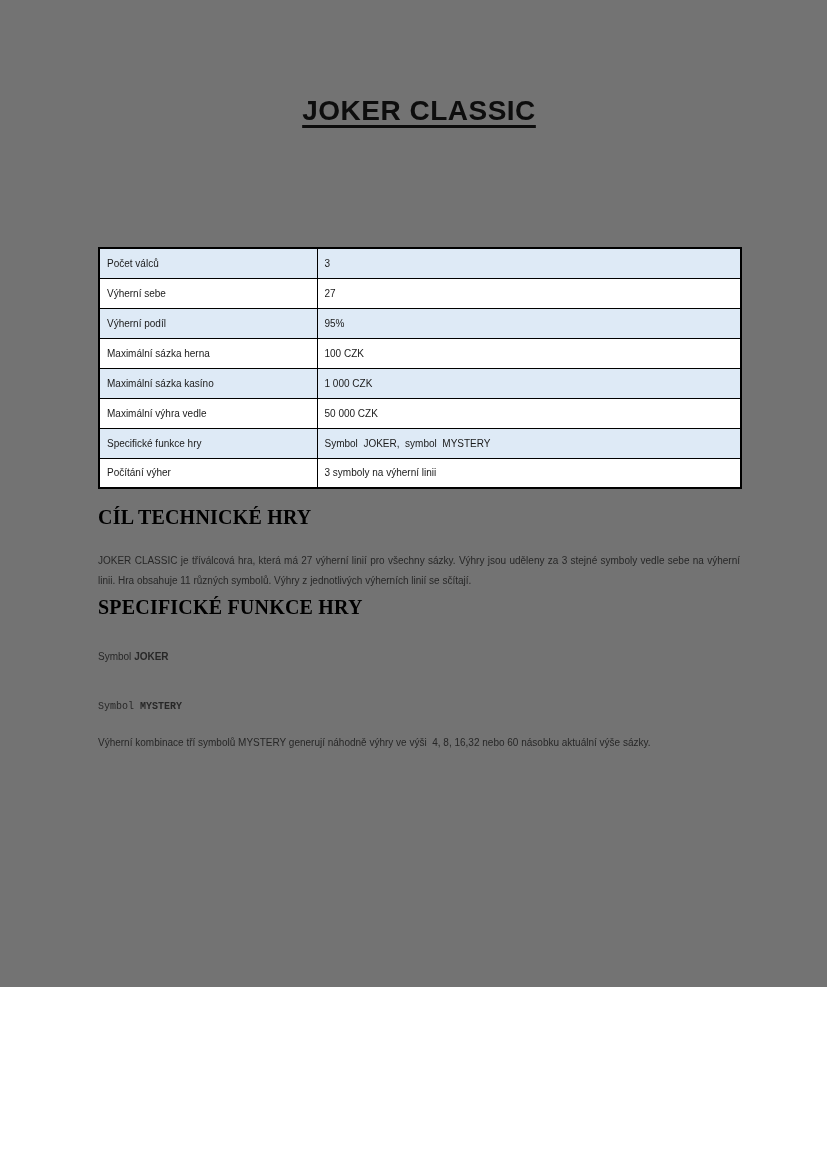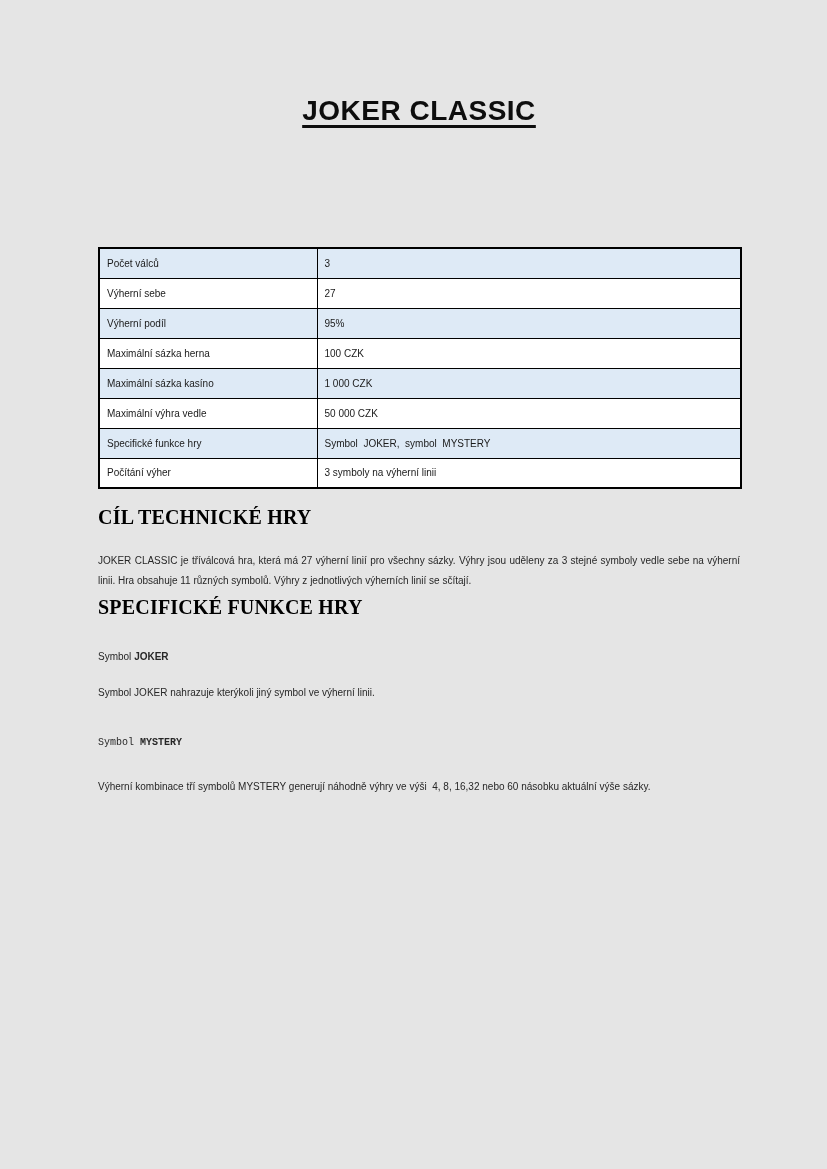--- a/index.html
+++ b/index.html
@@ -6,22 +6,22 @@
     --alt-row:#deeaf6;
     --border:#000000;
     --body-ink:#272727;
     --table-ink:#1a1a1a;
   }
   *{margin:0;padding:0;box-sizing:border-box;}
   html,body{background:#ffffff;}
   .page{
     position:relative;
     width:827px;
-    height:1169px;
-    background:#e5e5e5;
+    height:987px;
+    background:#737373;
     overflow:hidden;
     font-family:"Liberation Sans", sans-serif;
     color:var(--body-ink);
   }
   .content{
     padding:0 87px 0 98px; 
   }
   .doc-title{
     margin-top:94px;
     text-align:center;
@@ -70,21 +70,21 @@
     font-size:10px;
     line-height:20px;
     text-align:justify;
     white-space:pre-wrap;
     color:var(--body-ink);
   }
   .p-goal{margin-top:25px;}
   .p-symbol-line{margin-top:31px;text-align:left;}
   .p-joker{margin-top:16px;text-align:left;}
   .p-symbol-line2{margin-top:30px;text-align:left;font-family:Liberation Mono, monospace;}
-  .p-mystery{margin-top:24px;}
+  .p-mystery{margin-top:16px;}
   .bold-run{font-weight:bold;}
 </style>
 </head>
 <body>
 
 <div class="page">
   <div class="content">
 
     <h1 class="doc-title"><span>JOKER CLASSIC</span></h1>
 
@@ -130,20 +130,19 @@
     </table>
 
     <h2 class="section-heading h-goal">CÍL TECHNICKÉ HRY</h2>
 
     <p class="body-text p-goal">JOKER CLASSIC je tříválcová hra, která má 27 výherní linií pro všechny sázky. Výhry jsou uděleny za 3 stejné symboly vedle sebe na výherní linii. Hra obsahuje 11 různých symbolů. Výhry z jednotlivých výherních linií se sčítají.</p>
 
     <h2 class="section-heading h-func">SPECIFICKÉ FUNKCE HRY</h2>
 
     <p class="body-text p-symbol-line"><span>Symbol </span><span class="bold-run">JOKER</span></p>
 
-    <p class="body-text p-joker">Symbol JOKER nahrazuje kterýkoli jiný symbol ve výherní linii.</p>
 
     <p class="body-text p-symbol-line2"><span>Symbol </span><span class="bold-run">MYSTERY</span></p>
 
     <p class="body-text p-mystery">Výherní kombinace tří symbolů MYSTERY generují náhodně výhry ve výši  4, 8, 16,32 nebo 60 násobku aktuální výše sázky.</p>
 
   </div>
 </div>
 
 </body></html>

